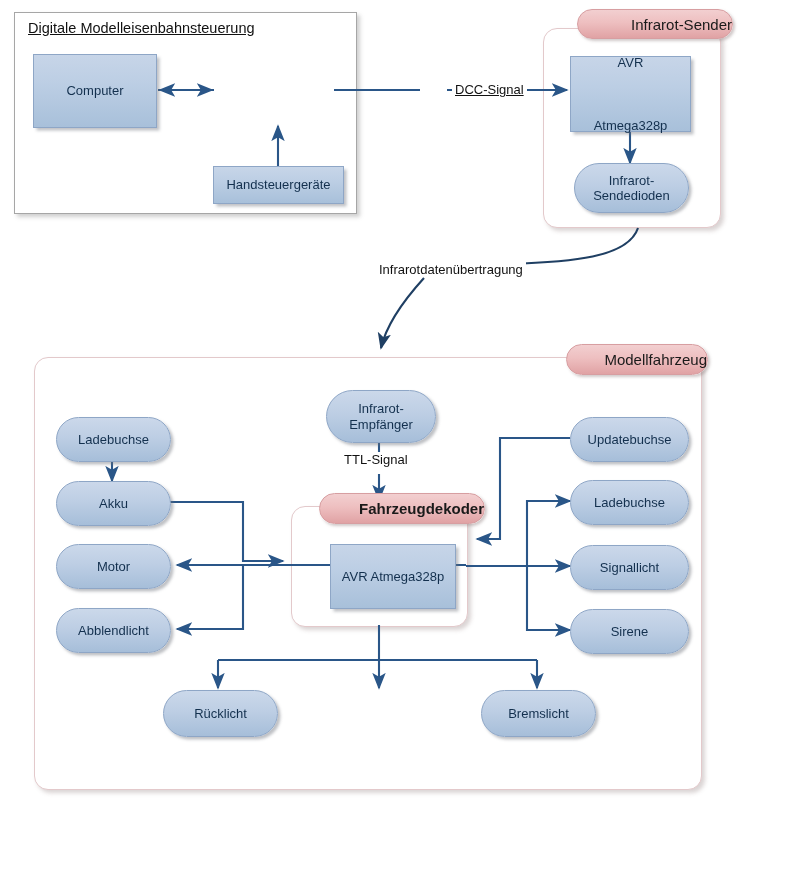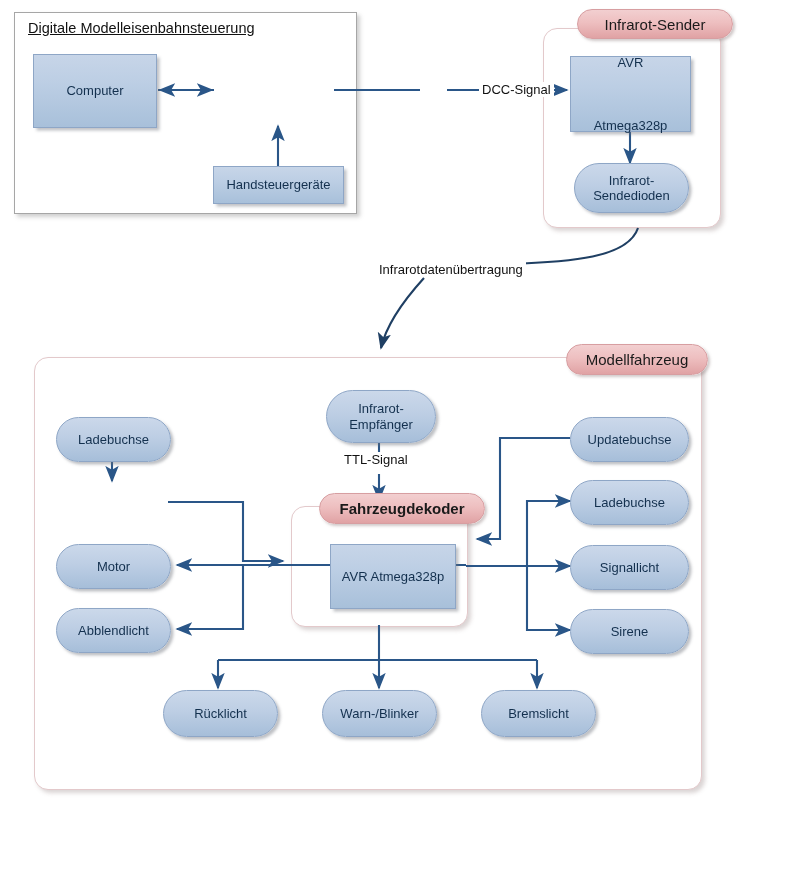--- a/index.html
+++ b/index.html
@@ -48,21 +48,21 @@
     color: #111111;
     text-decoration: underline;
     white-space: nowrap;
   }
 
   
   .badge {
     position: absolute;
     display: flex;
     align-items: center;
-    justify-content: center;
+    justify-content: flex-end;
     border: 1px solid #d79ea1;
     border-radius: 999px;
     background: linear-gradient(to bottom, #f2cfd0 0%, #eebfc0 45%, #e0a2a4 100%);
     color: #1a1a1a;
     font-size: 15px;
     white-space: nowrap;
     box-shadow: 2px 2px 3px rgba(120,100,100,0.35);
     z-index: 6;
   }
 
@@ -208,20 +208,23 @@
   </div>
 
   <div class="rect-node" style="left:330px; top:544px; width:124px; height:63px;">
     <span>AVR Atmega328p</span>
   </div>
 
   <div class="pill-node" style="left:56px; top:417px; width:113px; height:43px;">
     <span>Ladebuchse</span>
   </div>
 
+  <div class="pill-node" style="left:56px; top:481px; width:113px; height:43px;">
+    <span>Akku</span>
+  </div>
 
   <div class="pill-node" style="left:56px; top:544px; width:113px; height:43px;">
     <span>Motor</span>
   </div>
 
   <div class="pill-node" style="left:56px; top:608px; width:113px; height:43px;">
     <span>Abblendlicht</span>
   </div>
 
   <div class="pill-node" style="left:570px; top:417px; width:117px; height:43px;">
@@ -237,27 +240,24 @@
   </div>
 
   <div class="pill-node" style="left:570px; top:609px; width:117px; height:43px;">
     <span>Sirene</span>
   </div>
 
   <div class="pill-node" style="left:163px; top:690px; width:113px; height:45px;">
     <span>Rücklicht</span>
   </div>
 
-  <div class="pill-node" style="left:322px; top:690px; width:113px; height:45px;">
-    <span>Warn-/Blinker</span>
-  </div>
 
   <div class="pill-node" style="left:481px; top:690px; width:113px; height:45px;">
     <span>Bremslicht</span>
   </div>
 
-  <div class="edge-label" style="left:479px; top:82px;">DCC-Signal</div>
+  <div class="edge-label" style="left:452px; top:82px;text-decoration:underline;">DCC-Signal</div>
 
   <div class="edge-label" style="left:376px; top:262px;">Infrarotdatenübertragung</div>
 
   <div class="edge-label" style="left:341px; top:452px;">TTL-Signal</div>
 
 </div>
 
 </body></html>

